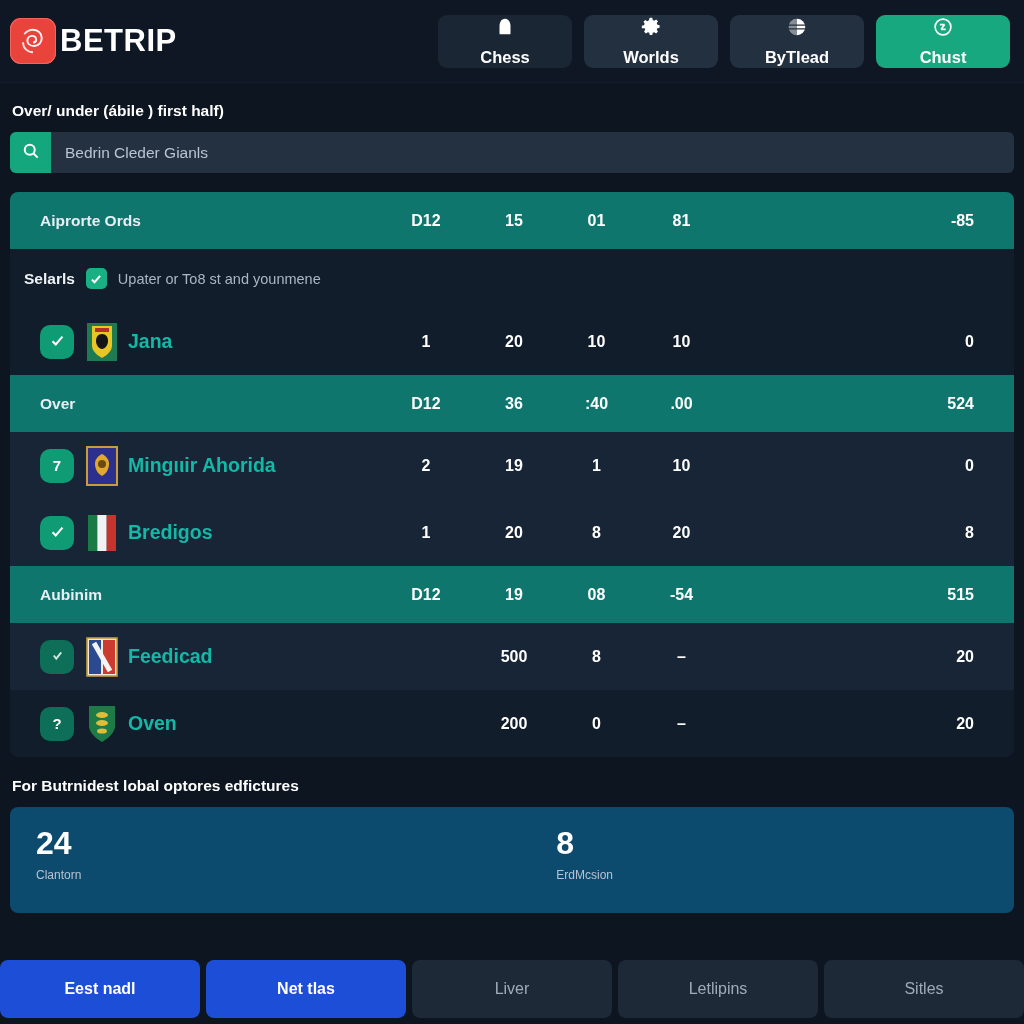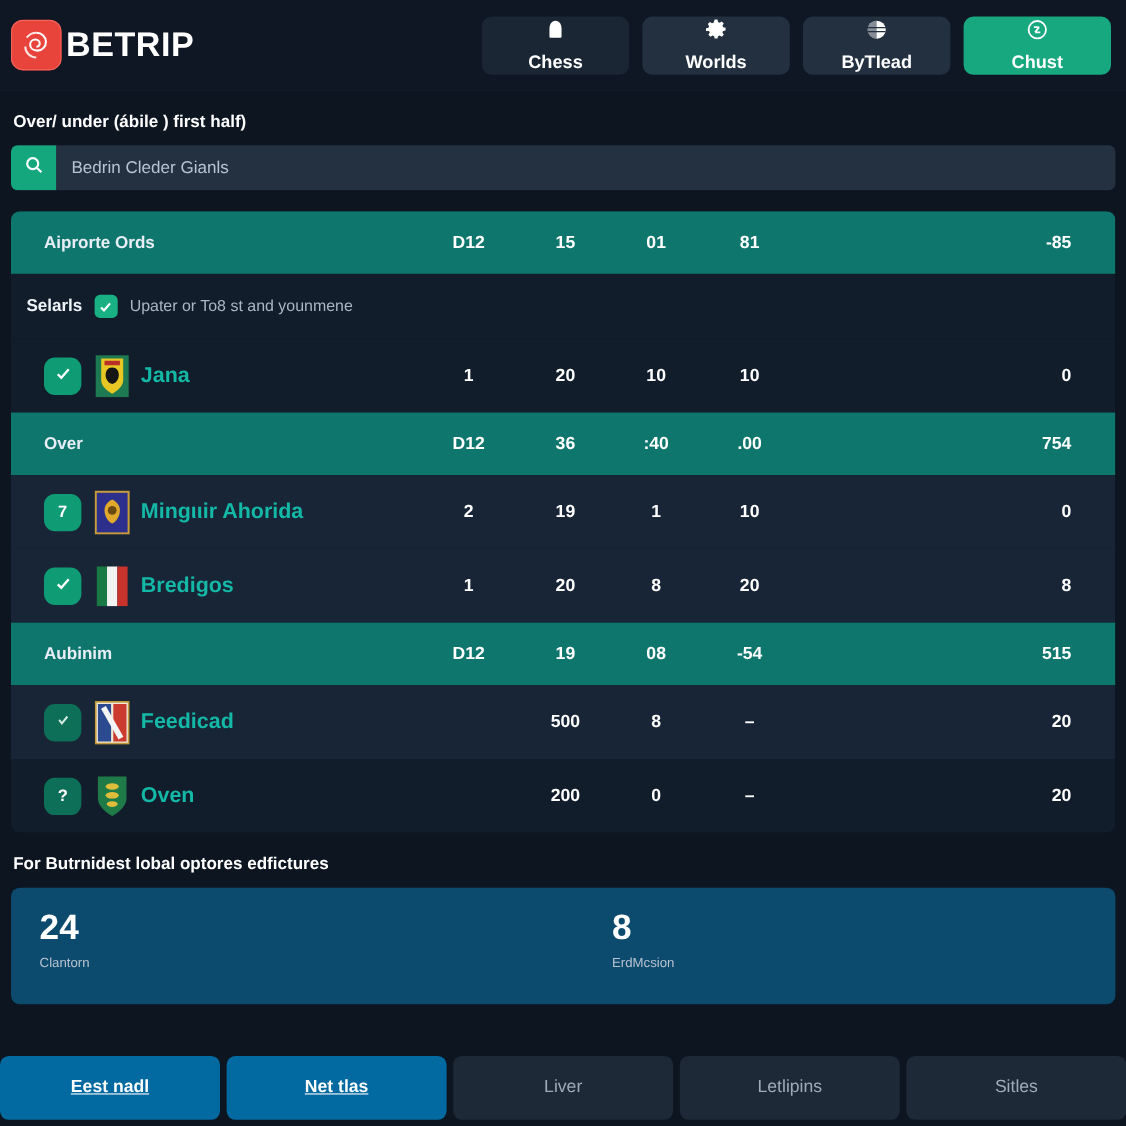--- a/index.html
+++ b/index.html
@@ -140,21 +140,21 @@
     margin-top: auto; display: flex; gap: 6px;
     padding: 0 0 6px 0;
   }
   .bbtn {
     height: 58px; flex: 1 1 0;
     border-radius: 8px;
     display: flex; align-items: center; justify-content: center;
     font-size: 16px; color: #ffffff; font-weight: bold;
     background: #1d2937;
   }
-  .bbtn.primary { background: #0369a1; text-decoration: underline; }
+  .bbtn.primary { background: #1d4ed8; }
   .bbtn.muted { color: #9fabb9; font-weight: normal; }
 </style>
 </head>
 <body>
 
 <div id="app">
 
   <div class="header">
     <div class="brand">
       <div class="logo">
@@ -265,21 +265,21 @@
       <div class="cell">10</div>
       <div class="cell last">0</div>
     </div>
 
     <div class="grow group">
       <div class="group-label">Over</div>
       <div class="cell">D12</div>
       <div class="cell">36</div>
       <div class="cell">:40</div>
       <div class="cell">.00</div>
-      <div class="cell last">754</div>
+      <div class="cell last">524</div>
     </div>
 
     <div class="grow item alt">
       <div class="badge">7</div>
       <div class="crest">
         <svg width="32" height="40" viewBox="0 0 32 40">
             <rect x="1" y="1" width="30" height="38" fill="#2c2f8c" stroke="#c89b3c" stroke-width="2"></rect>
             <path d="M16 8c4 2 7 5 7 10s-3 10-7 12c-4-2-7-7-7-12s3-8 7-10z" fill="#e0a92c"></path>
             <circle cx="16" cy="18" r="4" fill="#6b4a12"></circle>
           </svg>

